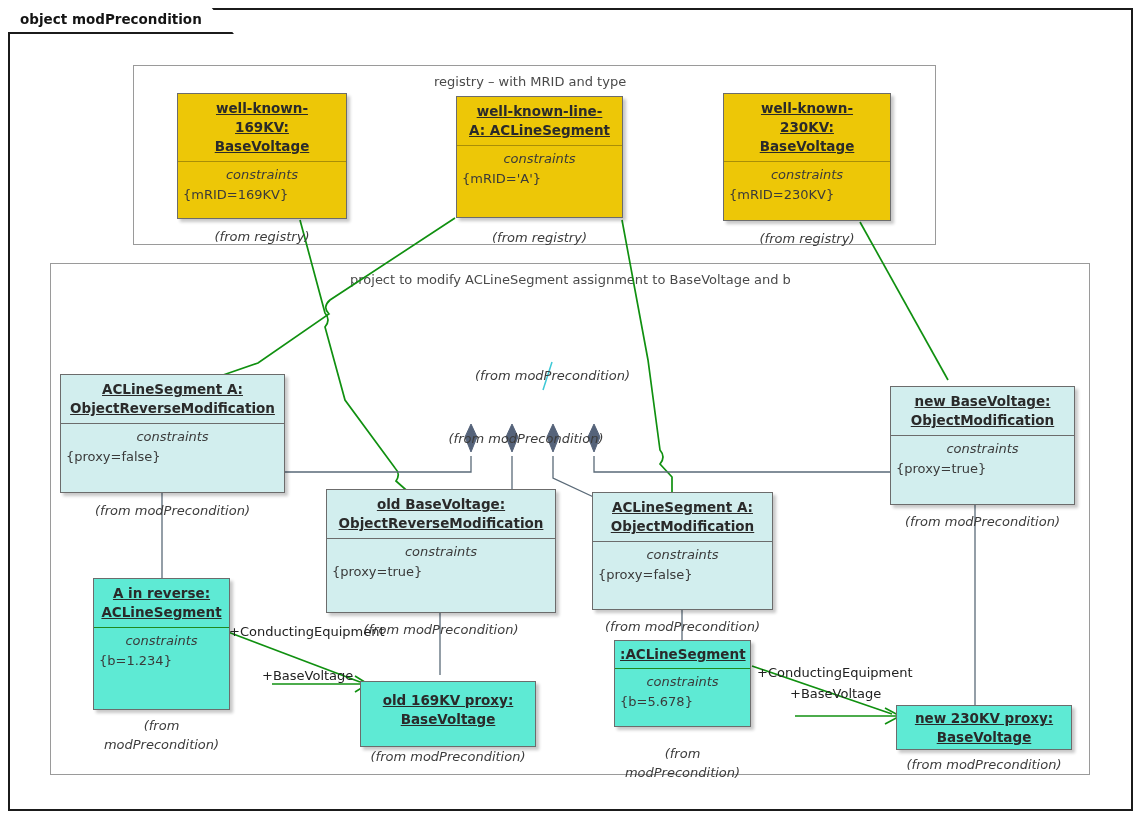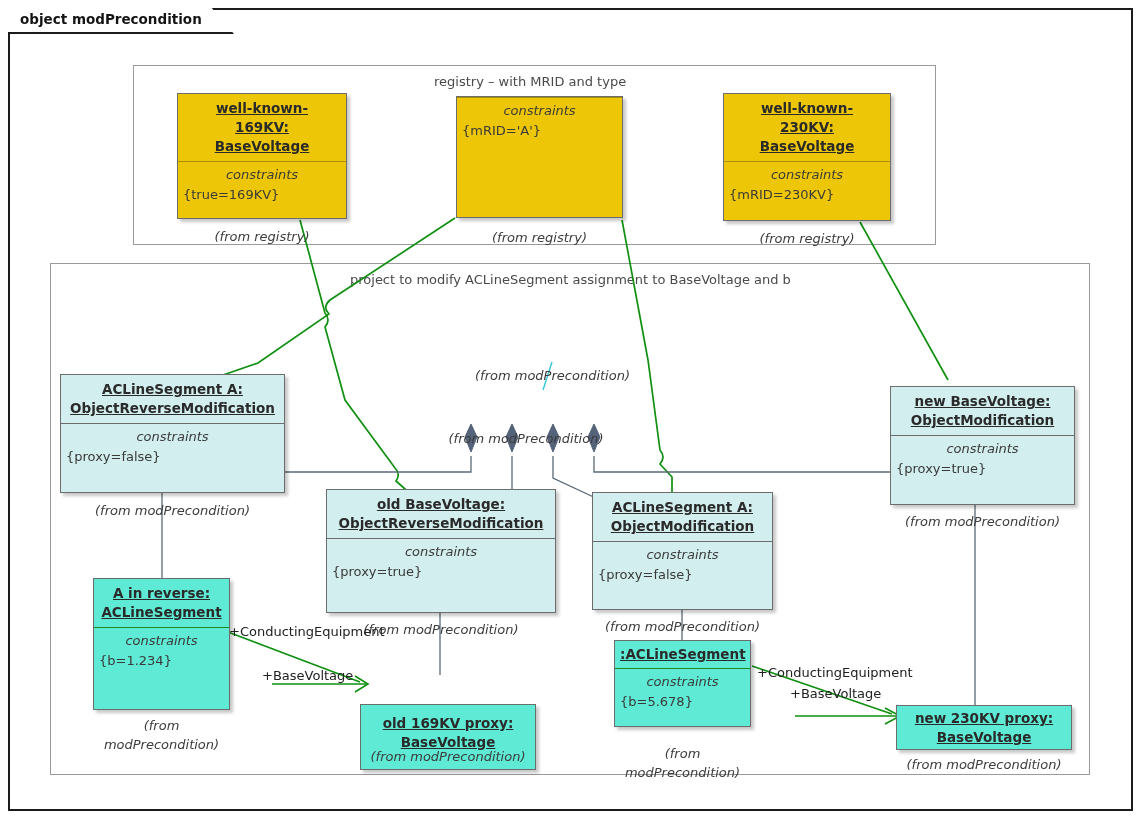--- a/index.html
+++ b/index.html
@@ -108,26 +108,30 @@
 
   <div class="obj yellow" style="left:177px;top:93px;width:170px;height:126px;">
     <div class="hdr">
       <span>well-known-</span><br>
       <span>169KV:</span><br>
       <span>BaseVoltage</span>
     </div>
     <div class="sep"></div>
     <div class="body">
       <div class="c-title">constraints</div>
-      <div class="c-val">{true=169KV}</div>
+      <div class="c-val">{mRID=169KV}</div>
     </div>
   </div>
   <div class="from" style="left:177px;top:227px;width:170px;">(from registry)</div>
 
   <div class="obj yellow" style="left:456px;top:96px;width:167px;height:122px;">
+    <div class="hdr">
+      <span>well-known-line-</span><br>
+      <span>A: ACLineSegment</span>
+    </div>
     <div class="sep"></div>
     <div class="body">
       <div class="c-title">constraints</div>
       <div class="c-val">{mRID='A'}</div>
     </div>
   </div>
   <div class="from" style="left:456px;top:228px;width:167px;">(from registry)</div>
 
   <div class="obj yellow" style="left:723px;top:93px;width:168px;height:128px;">
     <div class="hdr">
@@ -205,21 +209,21 @@
       <span>ACLineSegment</span>
     </div>
     <div class="sep"></div>
     <div class="body">
       <div class="c-title">constraints</div>
       <div class="c-val">{b=1.234}</div>
     </div>
   </div>
   <div class="from wrap" style="left:93px;top:716px;width:137px;">(from modPrecondition)</div>
 
-  <div class="obj green" style="left:360px;top:704px;width:176px;height:66px;">
+  <div class="obj green" style="left:360px;top:681px;width:176px;height:66px;">
     <div class="hdr" style="padding-top:9px;">
       <span>old 169KV proxy:</span><br>
       <span>BaseVoltage</span>
     </div>
   </div>
   <div class="from" style="left:360px;top:747px;width:176px;">(from modPrecondition)</div>
 
   <div class="obj green" style="left:614px;top:640px;width:137px;height:87px;">
     <div class="hdr" style="padding:4px 5px;">
       <span>:ACLineSegment</span>

